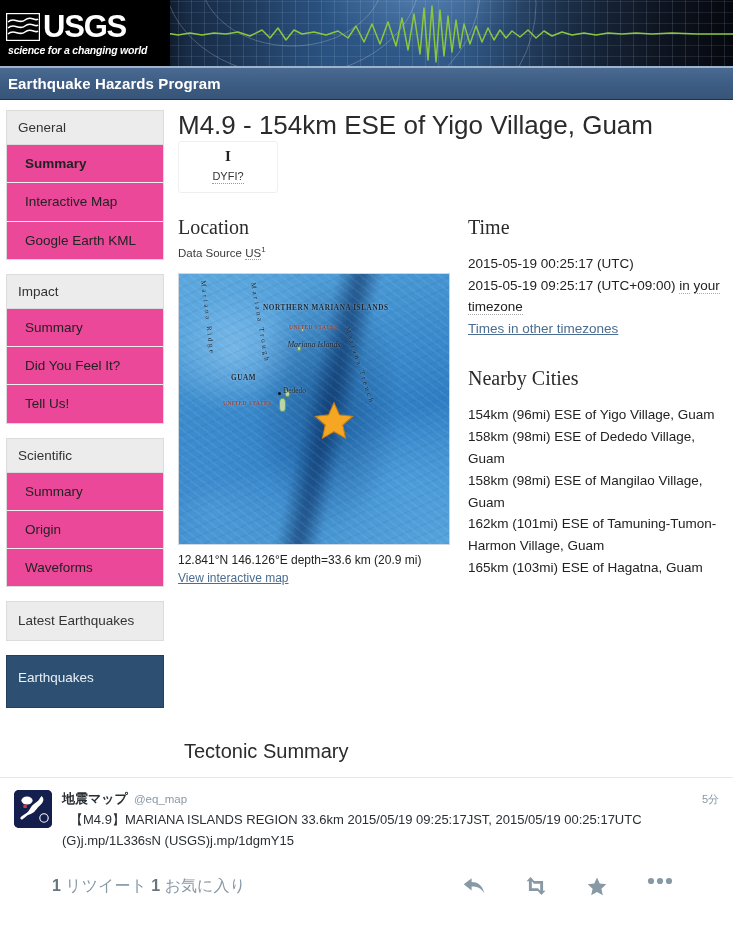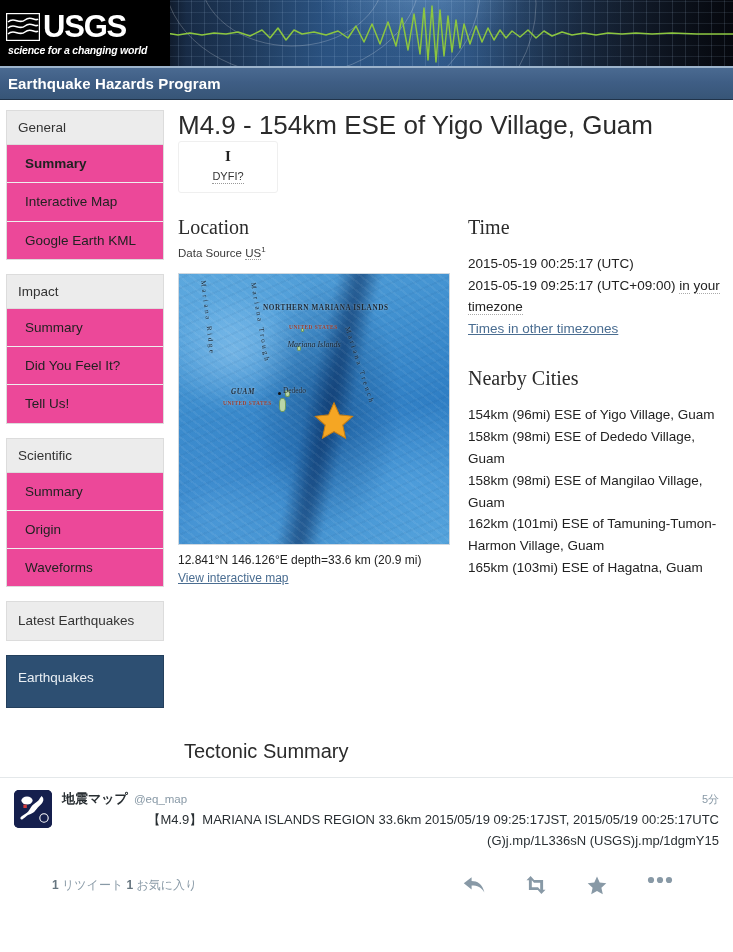--- a/index.html
+++ b/index.html
@@ -379,30 +379,29 @@
   .tw-time {
     margin-left: auto;
     font-size: 11px;
     color: #8899a6;
   }
   .tw-text {
     font-size: 13px;
     color: #292f33;
     line-height: 1.48;
     margin-top: 2px;
-    text-align: right;
   }
   .tw-text .indent { padding-left: 8px; }
   .tweet-foot {
     display: flex;
     align-items: center;
     padding: 16px 14px 14px 52px;
   }
   .tw-stats {
-    font-size: 12px;
+    font-size: 16px;
     color: #8899a6;
   }
   .tw-stats b { color: #66757f; font-weight: bold; }
   .tw-actions {
     margin-left: auto;
     display: flex;
     gap: 40px;
     padding-right: 46px;
     color: #8899a6;
   }
@@ -506,21 +505,21 @@
 
           <div class="island" style="left:106px;top:116px;width:5px;height:7px;"></div>
           <div class="island" style="left:100px;top:124px;width:7px;height:14px;"></div>
           <div class="island" style="left:118px;top:72px;width:4px;height:5px;"></div>
           <div class="island" style="left:122px;top:54px;width:3px;height:4px;"></div>
 
           <div class="map-label country" style="left:84px;top:30px;width:98px;line-height:1.25;">NORTHERN MARIANA ISLANDS</div>
           <div class="map-label sub" style="left:110px;top:50px;">UNITED STATES</div>
           <div class="map-label italic" style="left:98px;top:66px;width:74px;line-height:1.3;">Mariana Islands</div>
 
-          <div class="map-label country" style="left:52px;top:114px;font-style:italic;">GUAM</div>
+          <div class="map-label country" style="left:52px;top:100px;">GUAM</div>
           <div class="map-label sub" style="left:44px;top:126px;">UNITED STATES</div>
 
           <div class="city-dot" style="left:99px;top:118px;"></div>
           <div class="map-label city" style="left:104px;top:112px;">Dededo</div>
 
           <div class="map-label feature" style="left:172px;top:52px;transform:rotate(72deg);transform-origin:left top;">Mariana Trench</div>
           <div class="map-label feature" style="left:78px;top:8px;transform:rotate(80deg);transform-origin:left top;">Mariana Trough</div>
           <div class="map-label feature" style="left:28px;top:6px;transform:rotate(83deg);transform-origin:left top;">Mariana Ridge</div>
 
           <svg class="star" viewBox="0 0 24 24">

